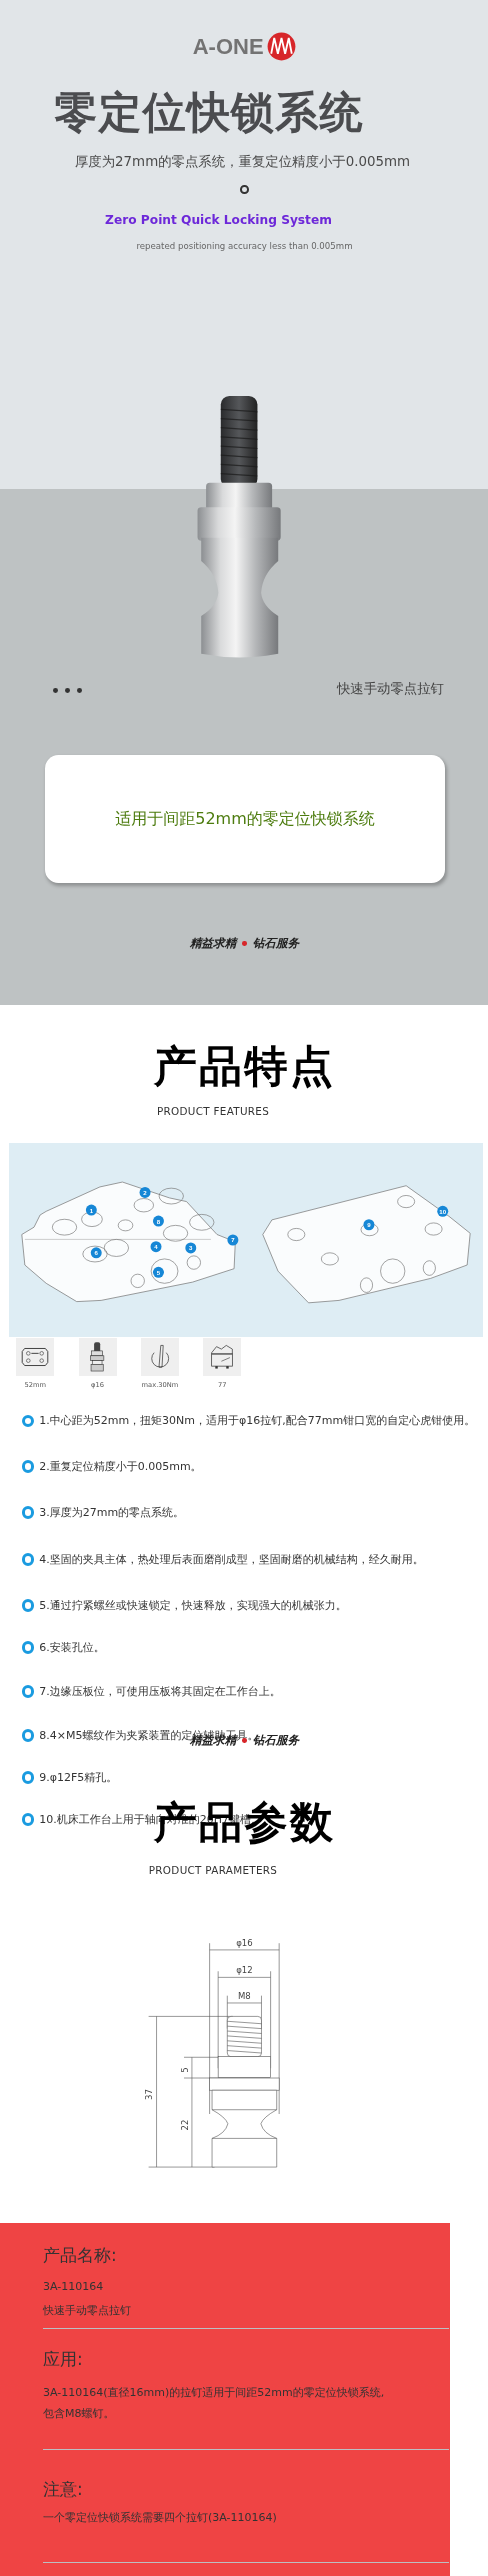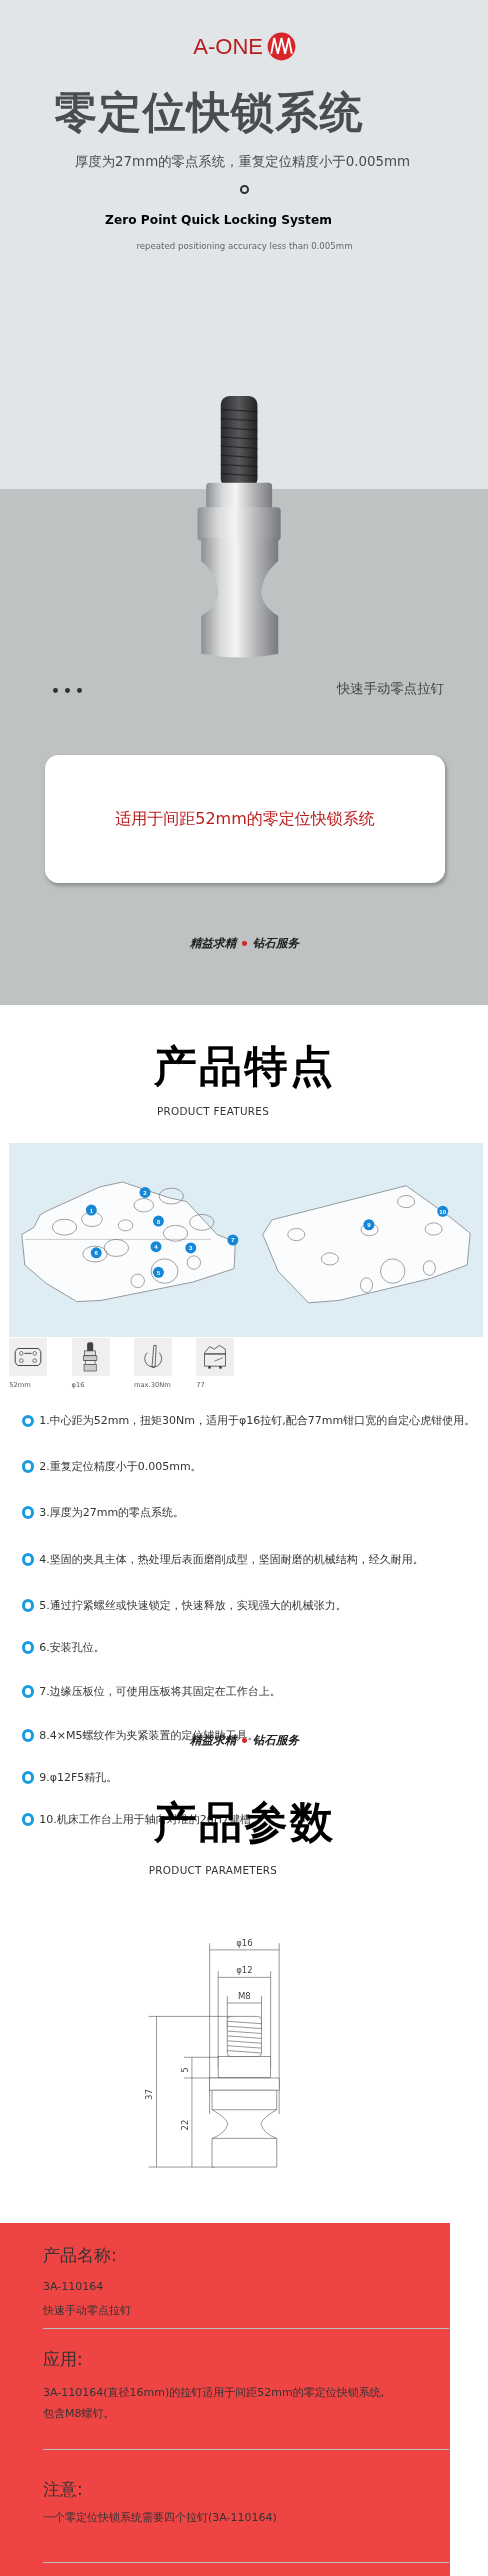--- a/index.html
+++ b/index.html
@@ -2,46 +2,46 @@
 <html style="font-size:9.8px"><head>
 <meta charset="utf-8">
 <style>
   * { box-sizing: border-box; margin: 0; padding: 0; }
   body { width: 489px; height: 2576px; background: #ffffff; font-family: "DejaVu Sans", "Liberation Sans", sans-serif; color: #333; overflow: hidden; position: relative; }
 
   
   .hero { position: absolute; left: 0; top: 0; width: 489px; height: 1005px; background: #e1e5e8; overflow: hidden; }
   .hero-lower { position: absolute; left: 0; top: 489px; width: 489px; height: 516px; background: #bec2c3; }
   .logo { position: absolute; top: 32px; left: 0; width: 489px; display: flex; justify-content: center; align-items: center; gap: 3.7px; }
-  .logo-text { font-family: "Liberation Sans", sans-serif; font-size: 22px; letter-spacing: 0px; color: #b91c1c; font-weight: 400; }
+  .logo-text { font-family: "Liberation Sans", sans-serif; font-size: 22px; letter-spacing: 0px; color: #737373; font-weight: 700; }
   .logo-mark { width: 29px; height: 29px; }
   .hero-title { position: absolute; top: 84px; left: 0; width: 418px; text-align: center; font-size: 43px; font-weight: 700; color: #4b4c4f; letter-spacing: 1.2px; font-family: "DejaVu Sans", sans-serif; }
   .hero-sub { position: absolute; top: 153px; left: 0; width: 485px; text-align: center; font-size: 13.4px; color: #4a4a4a; }
   .hero-ring { position: absolute; top: 185px; left: 240px; width: 8.6px; height: 8.6px; border: 2.4px solid #333; border-radius: 50%; }
-  .hero-en-title { position: absolute; top: 213px; left: 0; width: 437px; text-align: center; font-size: 12.2px; font-weight: 700; color: #000000; }
+  .hero-en-title { position: absolute; top: 213px; left: 0; width: 437px; text-align: center; font-size: 12.2px; font-weight: 700; color: #6d28d9; }
   .hero-en-desc { position: absolute; top: 240px; left: 0; width: 489px; text-align: center; font-size: 8.6px; color: #666; line-height: 13.4px; }
 
   .pin { position: absolute; left: 189px; top: 391px; width: 110px; height: 269px; }
   .dots { position: absolute; left: 53px; top: 688px; display: flex; gap: 7.3px; }
   .dots span { width: 4.9px; height: 4.9px; background: #333; border-radius: 50%; display: block; }
   .hero-caption { position: absolute; top: 680px; right: 45px; font-size: 13.4px; color: #444; }
 
   .card { position: absolute; left: 45px; top: 755px; width: 400px; height: 128px; background: #fff; border-radius: 13.4px; box-shadow: 1.8px 2.4px 3.7px rgba(0,0,0,0.25); display: flex; align-items: center; justify-content: center; }
-  .card-text { font-size: 16px; color: #b91c1c; }
+  .card-text { font-size: 16px; color: #4d7c0f; }
 
   .slogan { position: absolute; left: 0; width: 489px; display: flex; justify-content: center; align-items: center; gap: 6.1px; font-size: 11.6px; font-weight: 700; font-style: italic; color: #222; }
   .slogan .dot { width: 4.3px; height: 4.3px; background: #d7262a; border-radius: 50%; display: inline-block; }
 
   
   .sec-title { position: absolute; left: 0; width: 489px; text-align: center; font-size: 43px; font-weight: 700; color: #000000; letter-spacing: 2.4px; }
   .sec-sub { position: absolute; left: 0; width: 426px; text-align: center; font-size: 10.4px; color: #333; letter-spacing: 0.3px; }
 
   .diagram { position: absolute; left: 9.2px; top: 1143px; width: 474px; height: 194px; background: #deedf4; }
   .icons-row { position: absolute; left: 9.2px; top: 1338px; display: flex; gap: 10.4px; }
-  .icon-box { width: 52px; display: flex; flex-direction: column; }
+  .icon-box { width: 52px; display: flex; flex-direction: column; align-items: center; }
   .icon-tile { width: 38px; height: 38px; background: #efefef; display: flex; align-items: center; justify-content: center; }
   .icon-label { font-size: 6.7px; color: #555; margin-top: 4.9px; }
 
   .features { position: absolute; left: 22px; top: 1411px; width: 452px; }
   .feat { position: absolute; left: 0; display: flex; align-items: center; }
   .feat-marker { width: 12.2px; height: 12.2px; border: 3.7px solid #1a9be0; border-radius: 50%; background: #fff; flex-shrink: 0; }
   .feat-text { margin-left: 5px; font-size: 11px; color: #333; white-space: nowrap; }
 
   .drawing { position: absolute; left: 141px; top: 1931px; width: 208px; height: 244px; }
 

